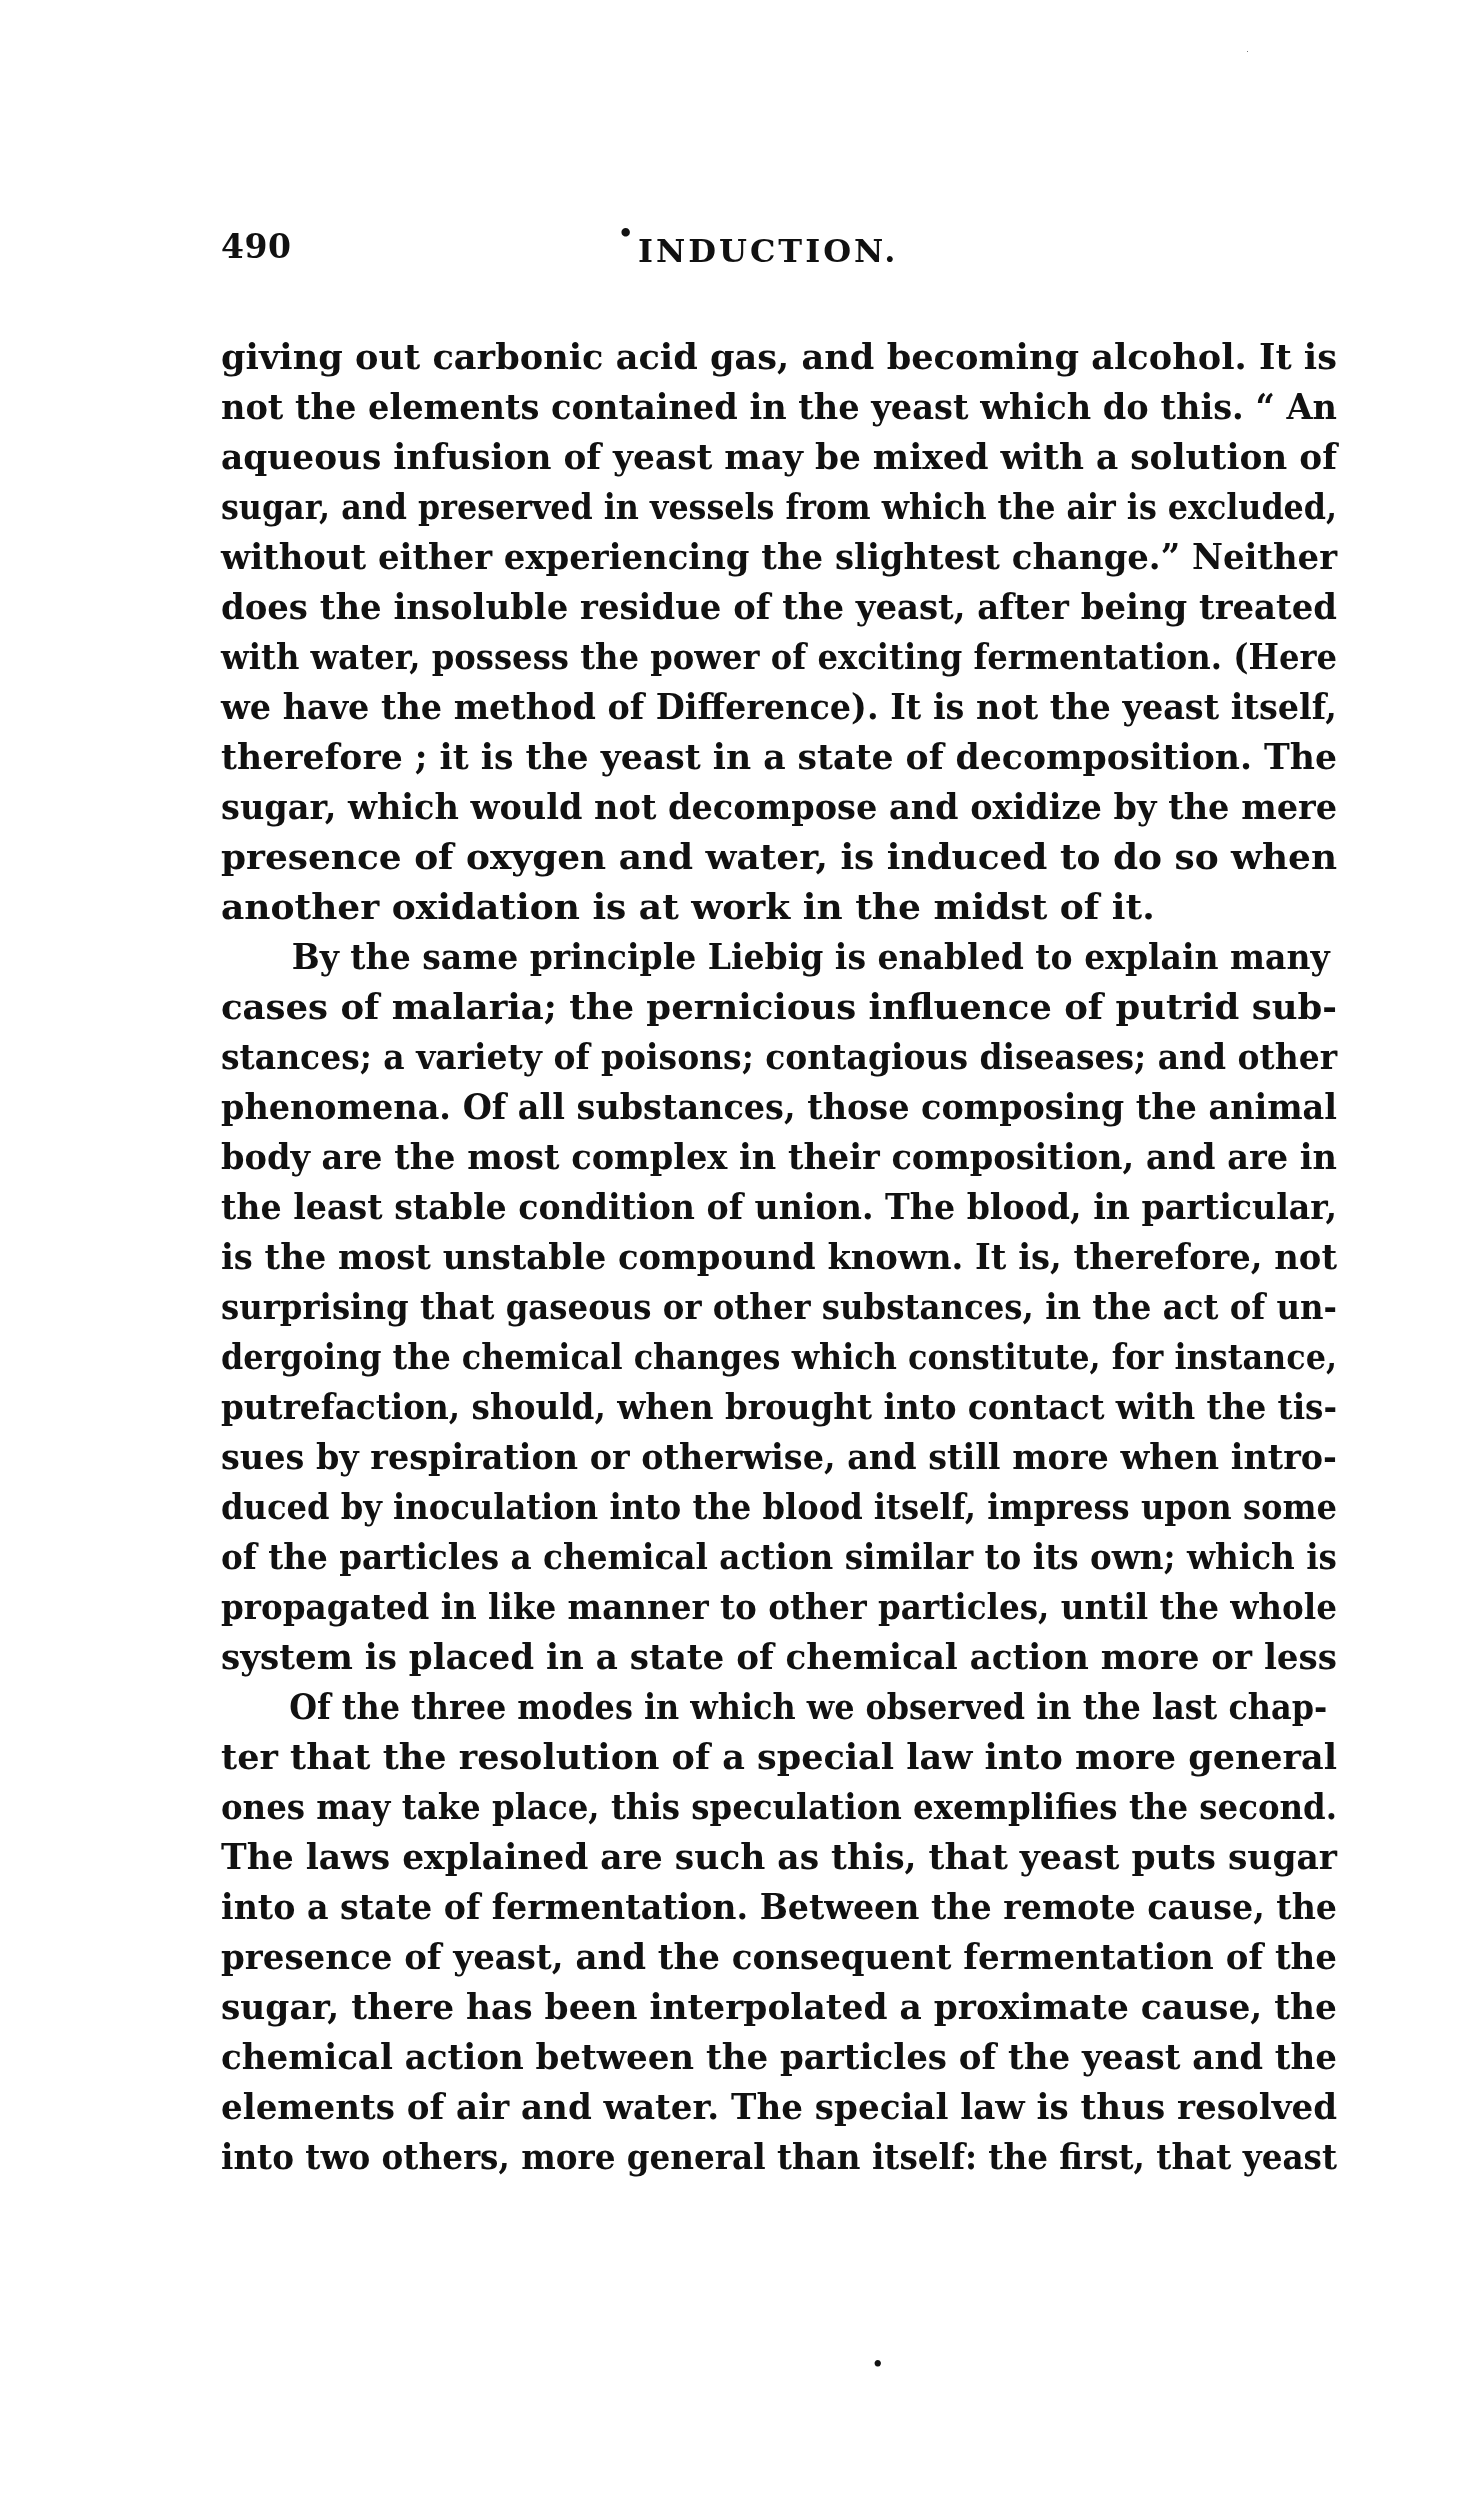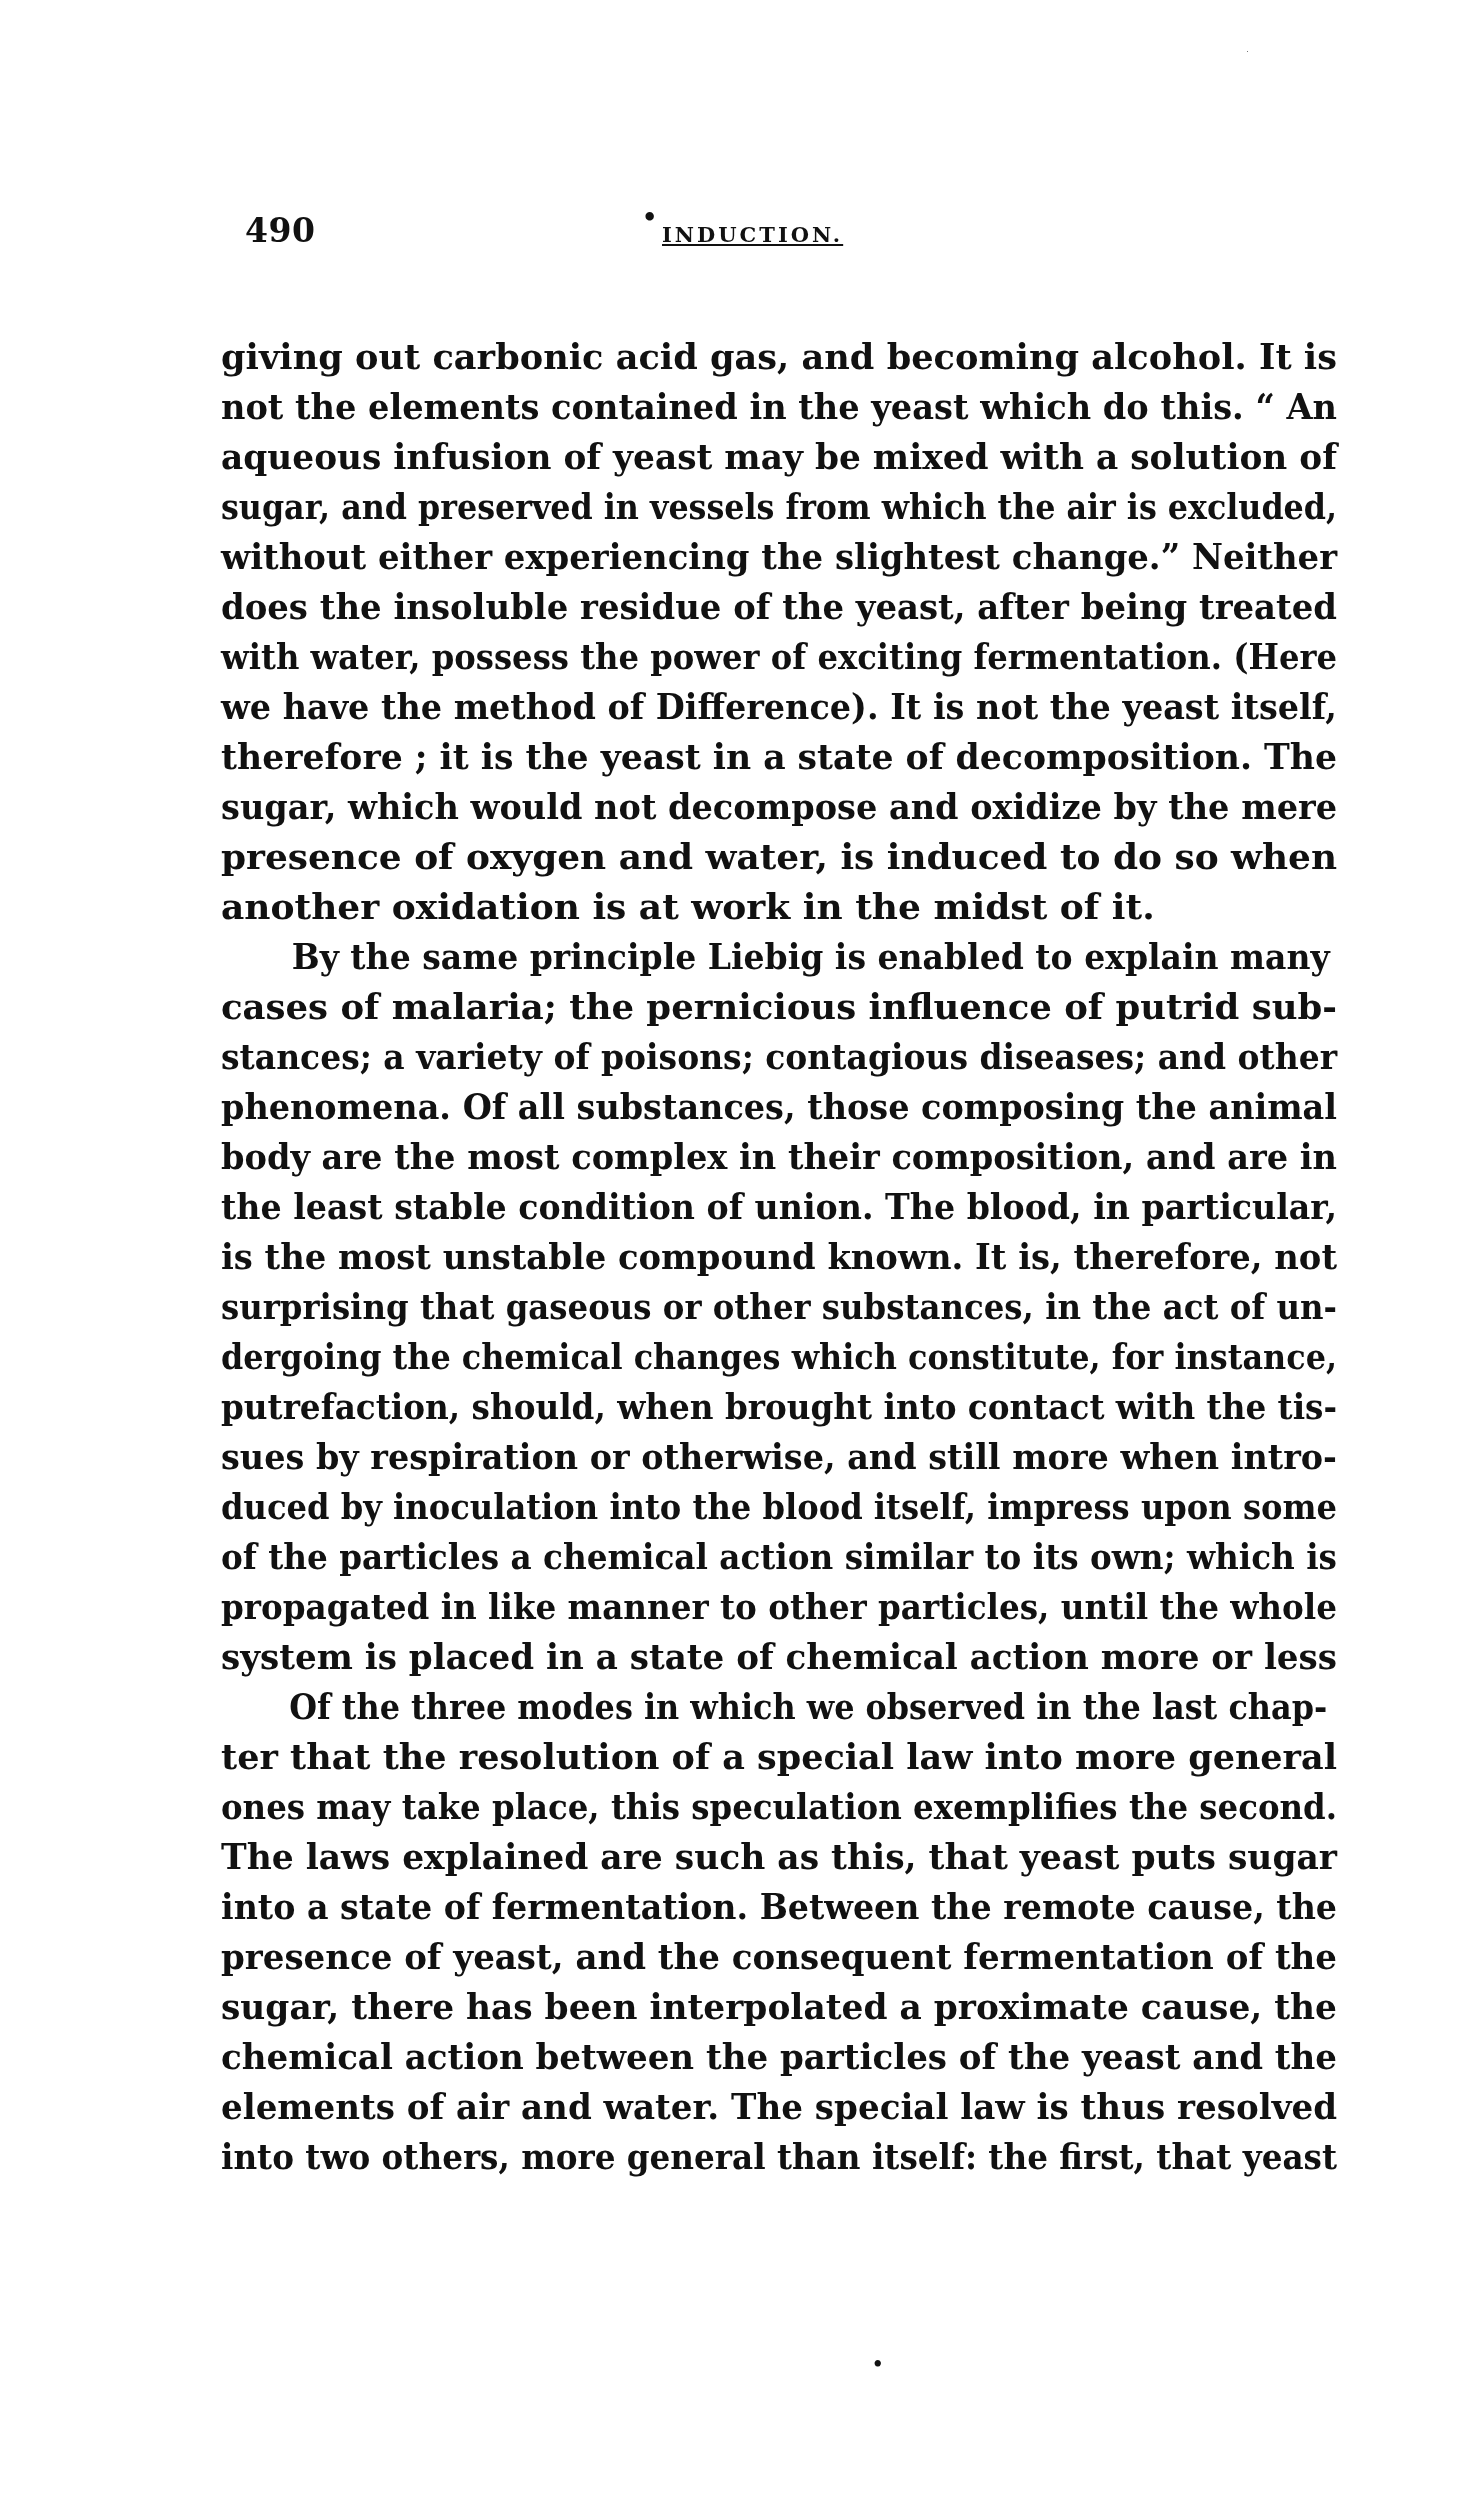--- a/index.html
+++ b/index.html
@@ -18,24 +18,23 @@
     .page {
       position: absolute;
       left: 0; top: 0;
       width: 1477px;
       height: 2512px;
       background: #ffffff;
     }
     .running-head {
       position: absolute;
       left: 221px;
-      top: 210px;
+      top: 226px;
       width: 1107px;
       height: 42px;
-      margin-left: 24px;
     }
     .page-number {
       position: absolute;
       left: 0;
       top: 0;
       font-size: 33px;
       line-height: 42px;
       font-weight: bold;
       letter-spacing: 0.6px;
     }
@@ -44,25 +43,24 @@
       left: 397px;
       top: -4.8px;
       font-size: 24px;
       line-height: 24px;
       font-weight: bold;
     }
     .head-title {
       position: absolute;
       left: 417px;
       top: 3.6px;
-      font-size: 21px;
+      font-size: 32px;
       line-height: 42px;
       font-weight: bold;
       letter-spacing: 3px;
-      text-decoration: underline;
     }
     .body-text {
       position: absolute;
       left: 221px;
       top: 311px;
       width: 1107px;
       margin-top: 20px;
     }
     .line {
       display: block;

